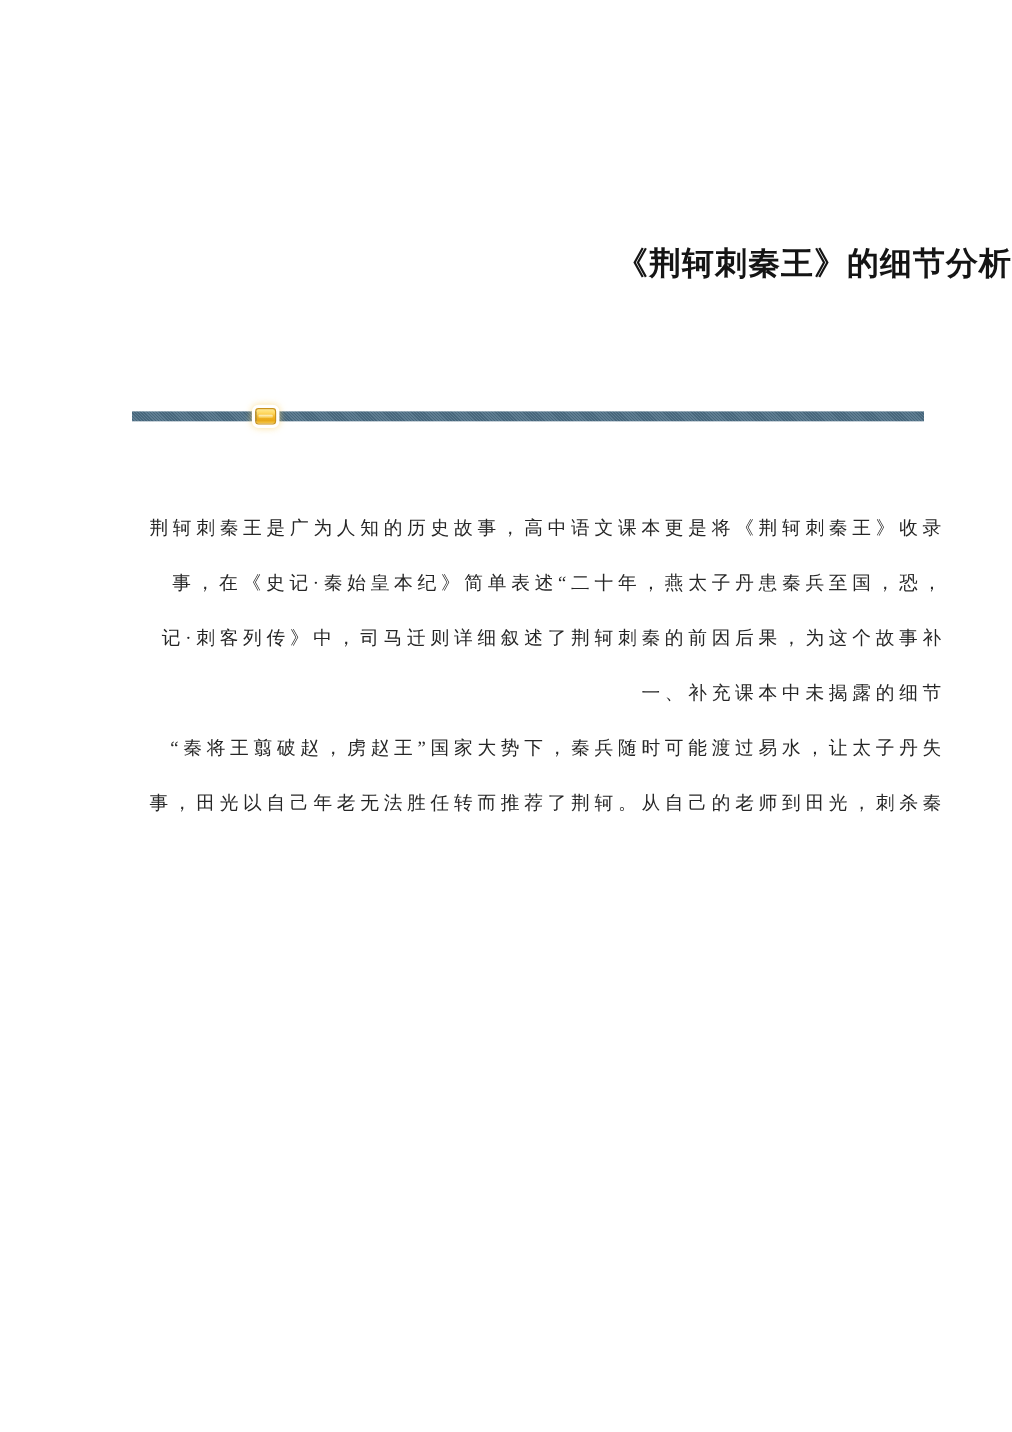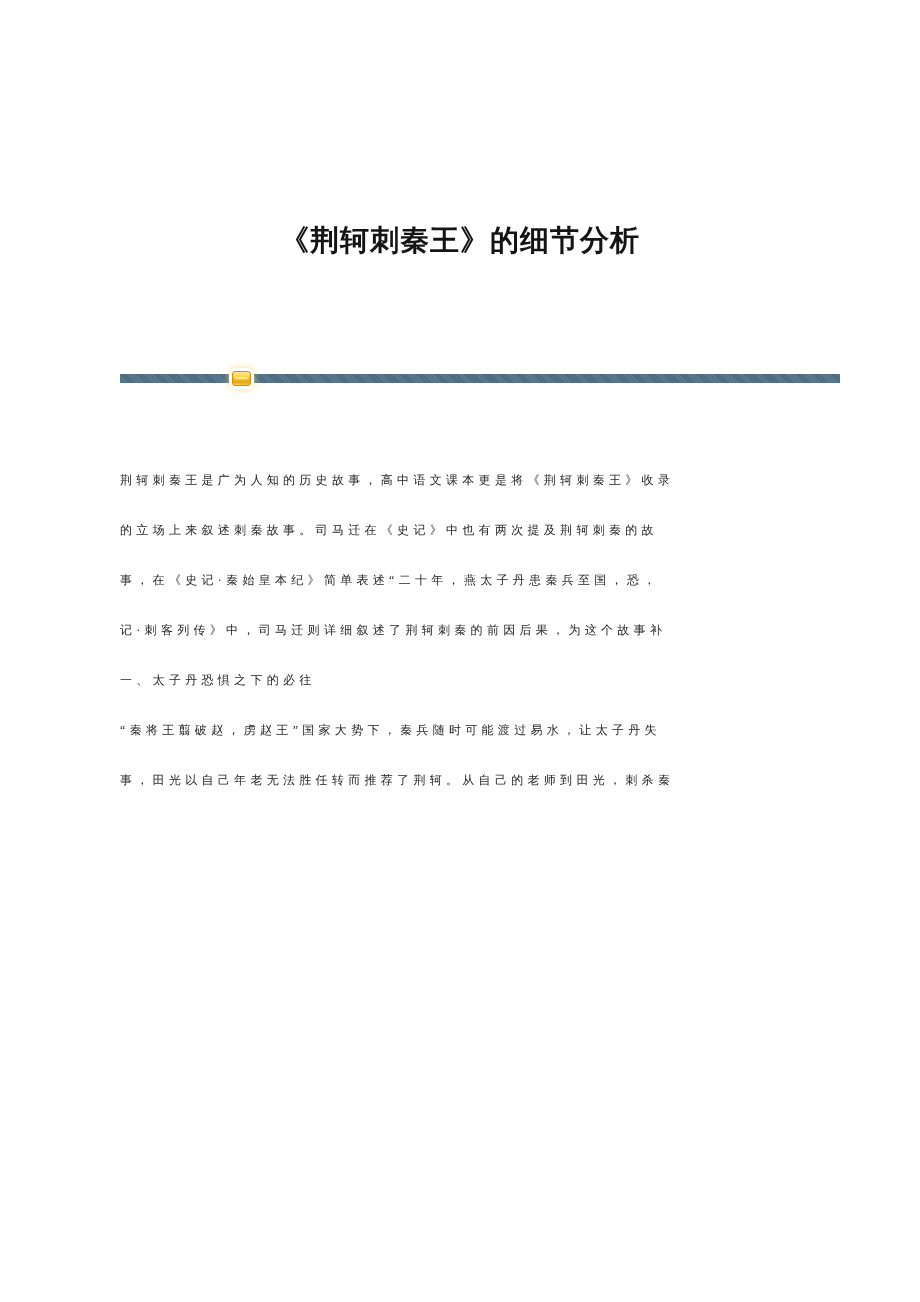--- a/index.html
+++ b/index.html
@@ -10,21 +10,21 @@
     height: 1302px;
     background: #ffffff;
     overflow: hidden;
     font-family: "Liberation Serif", "DejaVu Serif", serif;
   }
   .doc-title {
     position: absolute;
     top: 218px;
     left: 0;
     width: 920px;
-    text-align: center;
+    text-align: right;
     font-size: 29px;
     font-weight: bold;
     color: #141414;
     letter-spacing: 1px;
     line-height: 44px;
   }
   .divider {
     position: absolute;
     top: 374px;
     left: 120px;
@@ -68,42 +68,42 @@
   .body-text {
     position: absolute;
     top: 455px;
     left: 120px;
     width: 740px;
     color: #262626;
   }
   .line {
     height: 50px;
     line-height: 50px;
-    font-size: 12px;
+    font-size: 17px;
     letter-spacing: 4.3px;
     white-space: nowrap;
+    text-align: right;
   }
 </style>
 </head>
 <body>
 
 <div class="page">
 
   <div class="doc-title">《荆轲刺秦王》的细节分析</div>
 
   <div class="divider">
     <div class="divider-bar"></div>
     <span class="divider-icon"></span>
   </div>
 
   <div class="body-text">
     <div class="line">荆轲刺秦王是广为人知的历史故事，高中语文课本更是将《荆轲刺秦王》收录</div>
-    <div class="line">的立场上来叙述刺秦故事。司马迁在《史记》中也有两次提及荆轲刺秦的故</div>
     <div class="line">事，在《史记·秦始皇本纪》简单表述“二十年，燕太子丹患秦兵至国，恐，</div>
     <div class="line">记·刺客列传》中，司马迁则详细叙述了荆轲刺秦的前因后果，为这个故事补</div>
 
-    <div class="line">一、太子丹恐惧之下的必往</div>
+    <div class="line">一、补充课本中未揭露的细节</div>
 
     <div class="line">“秦将王翦破赵，虏赵王”国家大势下，秦兵随时可能渡过易水，让太子丹失</div>
     <div class="line">事，田光以自己年老无法胜任转而推荐了荆轲。从自己的老师到田光，刺杀秦</div>
   </div>
 
 </div>
 
 </body></html>

